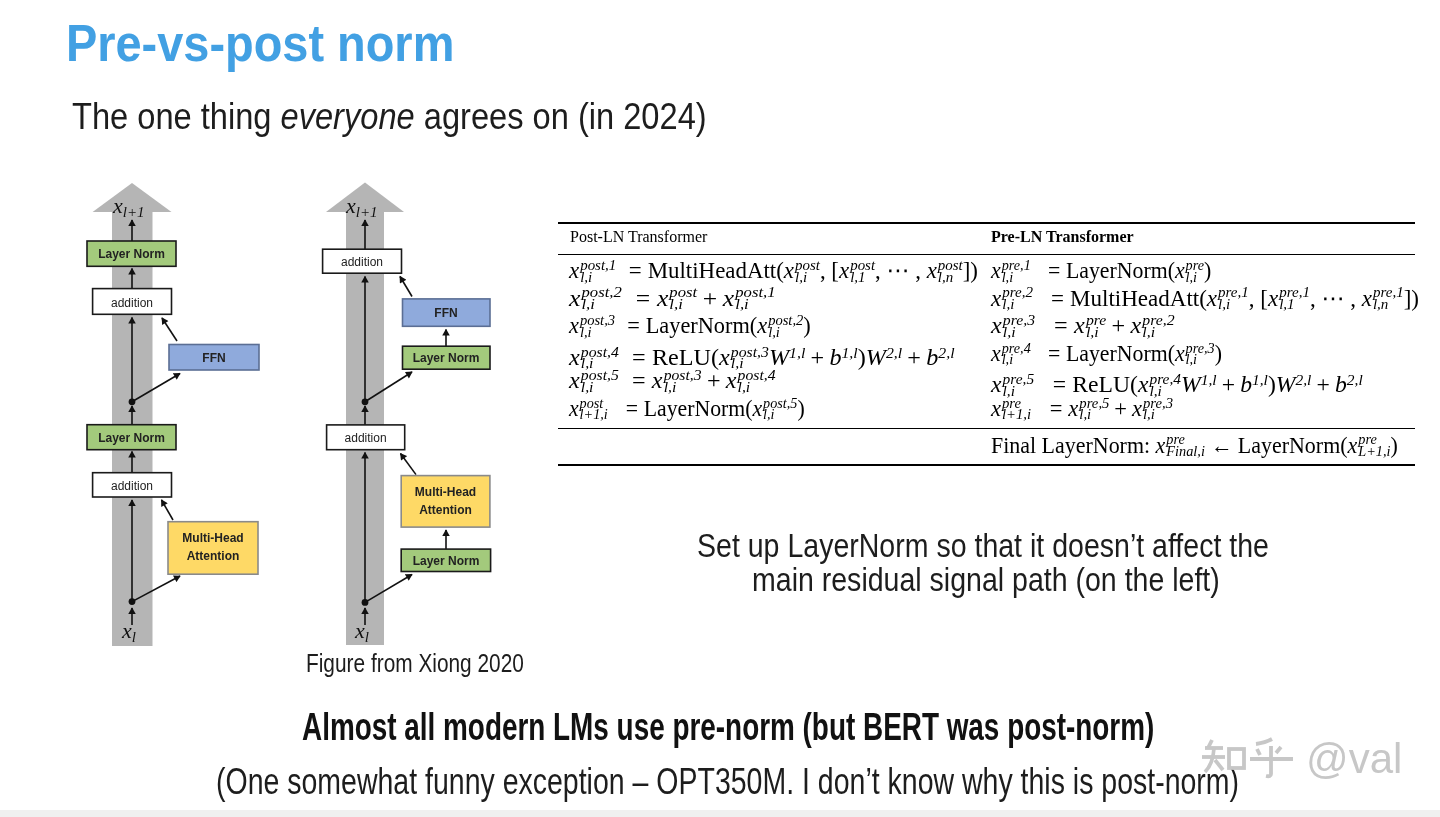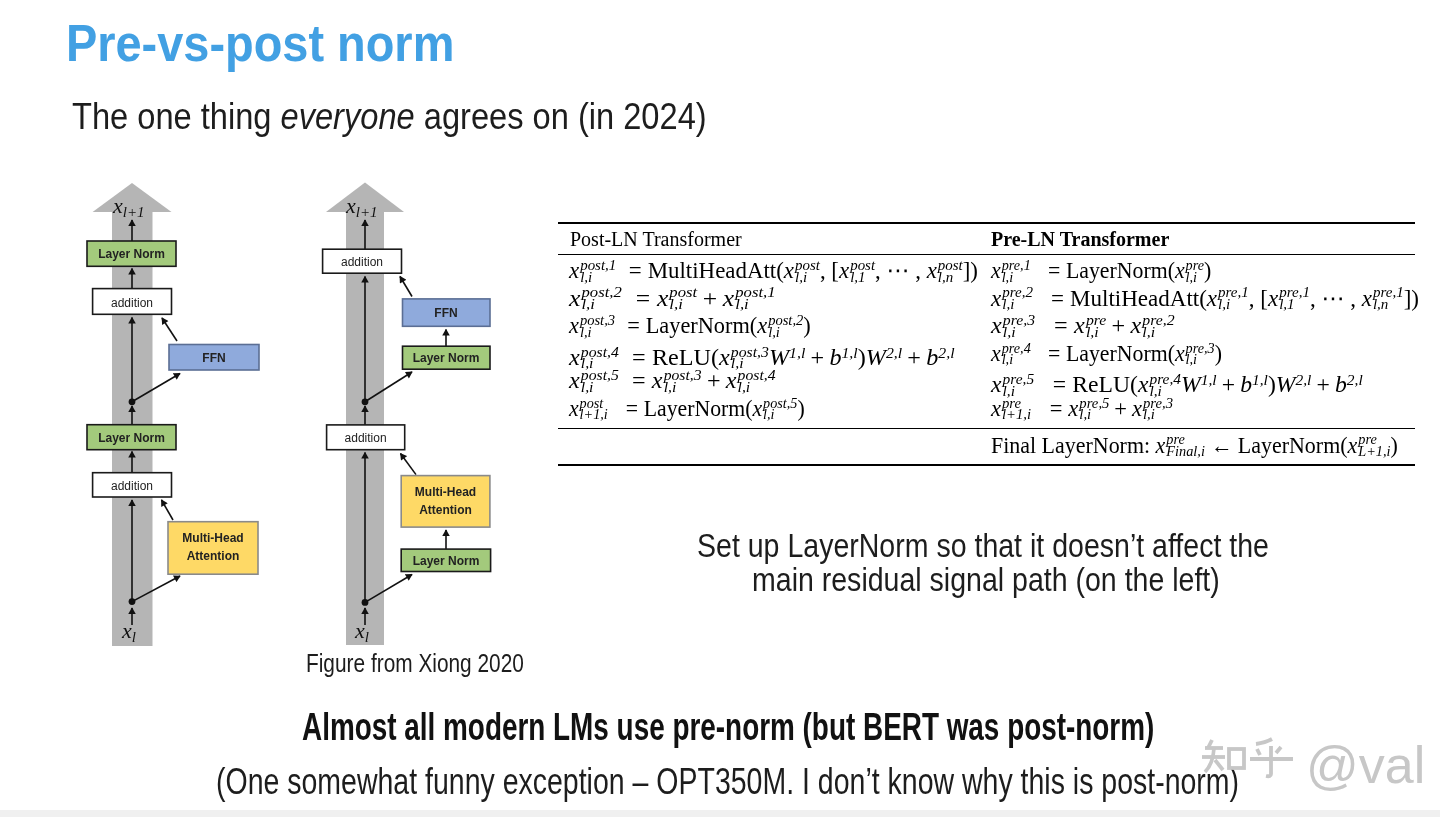--- a/index.html
+++ b/index.html
@@ -6,27 +6,27 @@
   body{width:1440px;height:817px;background:#ffffff;position:relative;overflow:hidden;
        font-family:"Liberation Sans", sans-serif;}
   .abs{position:absolute;white-space:nowrap;transform-origin:0 0;}
   .title{left:66px;top:13px;font-size:52px;font-weight:bold;color:#42a0e3;transform:scaleX(0.902);}
   .subtitle{left:72px;top:96px;font-size:36px;color:#1d1d1d;transform:scaleX(0.906);}
   .caption{left:306px;top:649px;font-size:25px;color:#1d1d1d;transform:scaleX(0.834);}
   .setup1{left:697px;top:526px;font-size:34px;color:#1d1d1d;transform:scaleX(0.839);}
   .setup2{left:752px;top:560px;font-size:34px;color:#1d1d1d;transform:scaleX(0.839);}
   .bold1{left:302px;top:706px;font-size:38px;font-weight:bold;color:#111;transform:scaleX(0.734);}
   .paren1{left:216px;top:761px;font-size:36px;color:#1d1d1d;transform:scaleX(0.7915);}
-  .atval{left:1306px;top:735px;font-size:52px;color:#c7c7c7;}
+  .atval{left:1306px;top:735px;font-size:42px;color:#c7c7c7;}
   .botbar{position:absolute;left:0;top:810px;width:1440px;height:7px;background:#f0f0f0;}
   
   .rule{position:absolute;background:#000;}
   
   .mrow{position:absolute;font-family:"Liberation Serif", serif;font-size:23px;line-height:27.5px;color:#000;white-space:nowrap;transform-origin:0 0;}
-  .hdr{position:absolute;font-family:"Liberation Serif", serif;font-size:20px;color:#000;white-space:nowrap;}
+  .hdr{position:absolute;font-family:"Liberation Serif", serif;font-size:16px;color:#000;white-space:nowrap;}
   .mi{font-style:italic;}
   .sc{display:inline-block;vertical-align:middle;text-align:left;margin-left:1px;position:relative;top:-1.5px;}
   .sc .t,.sc .b{display:block;font-size:15px;font-style:italic;line-height:11.5px;font-family:"Liberation Serif", serif;}
   .eq{margin:0 6px;}
   .pl{margin:0 5px;}
   .fa{display:inline-block;width:54px;}
   .sp{font-size:15px;vertical-align:7px;font-style:italic;}
 </style>
 </head>
 <body>

